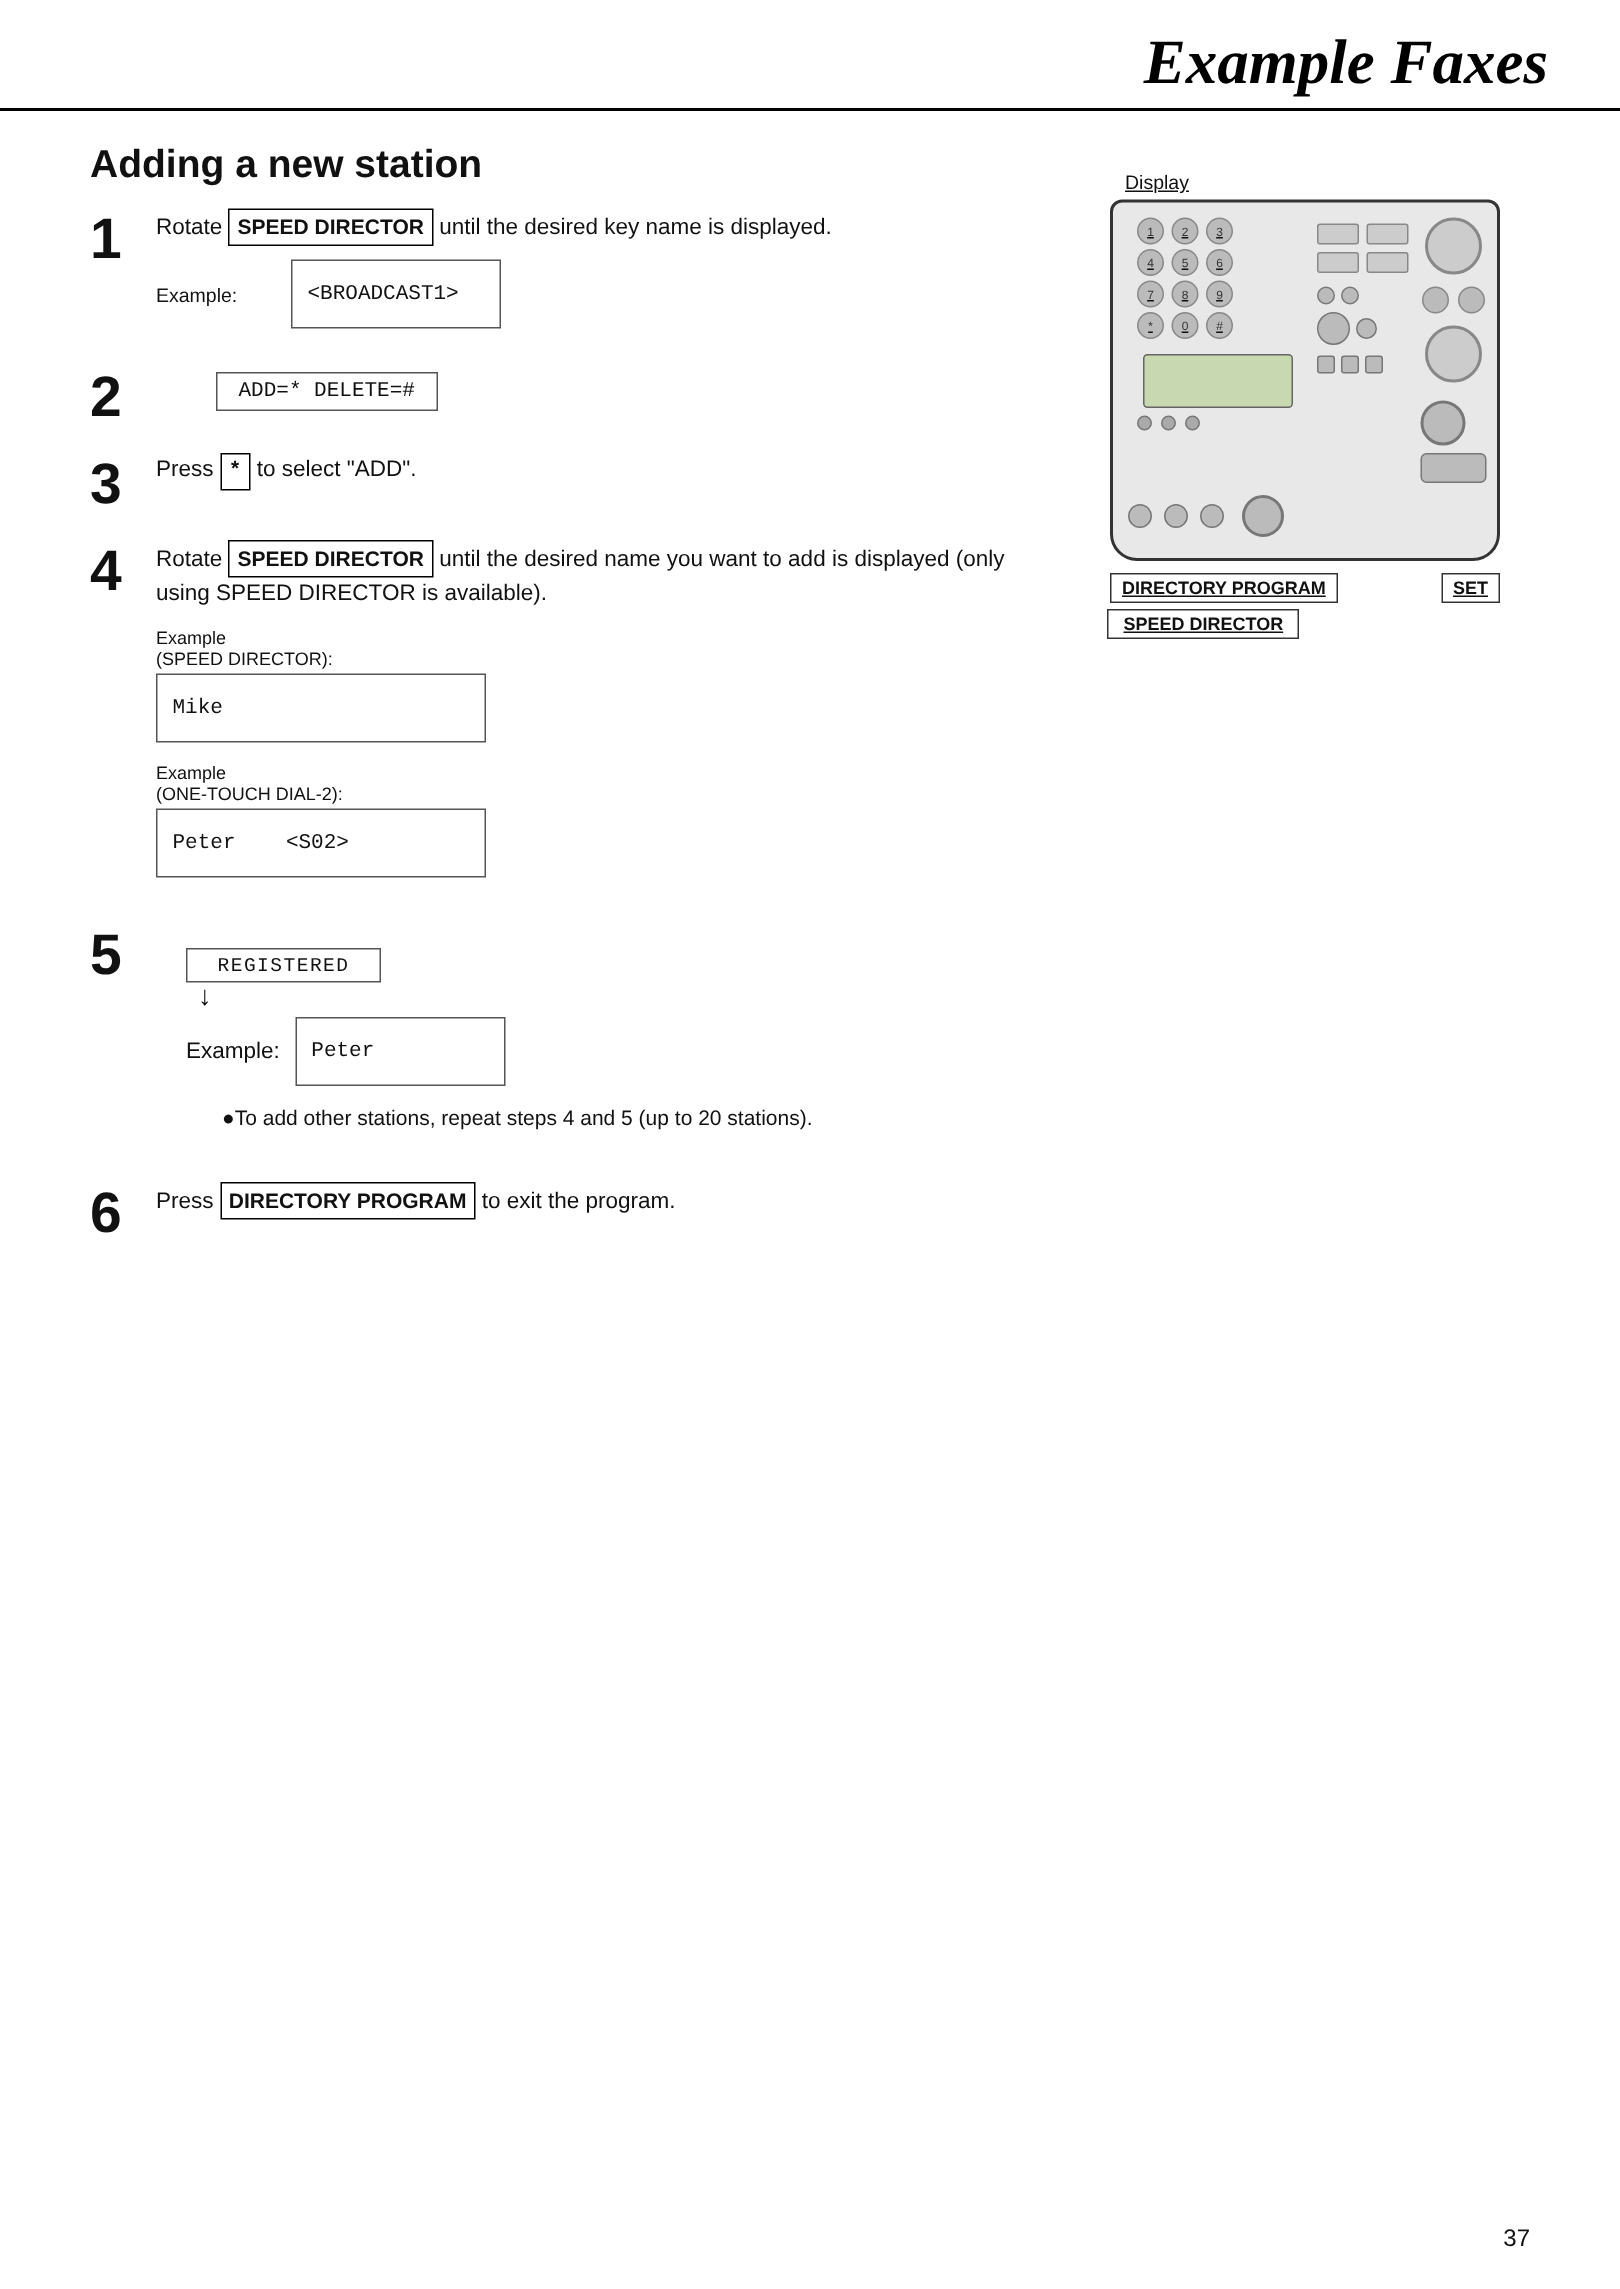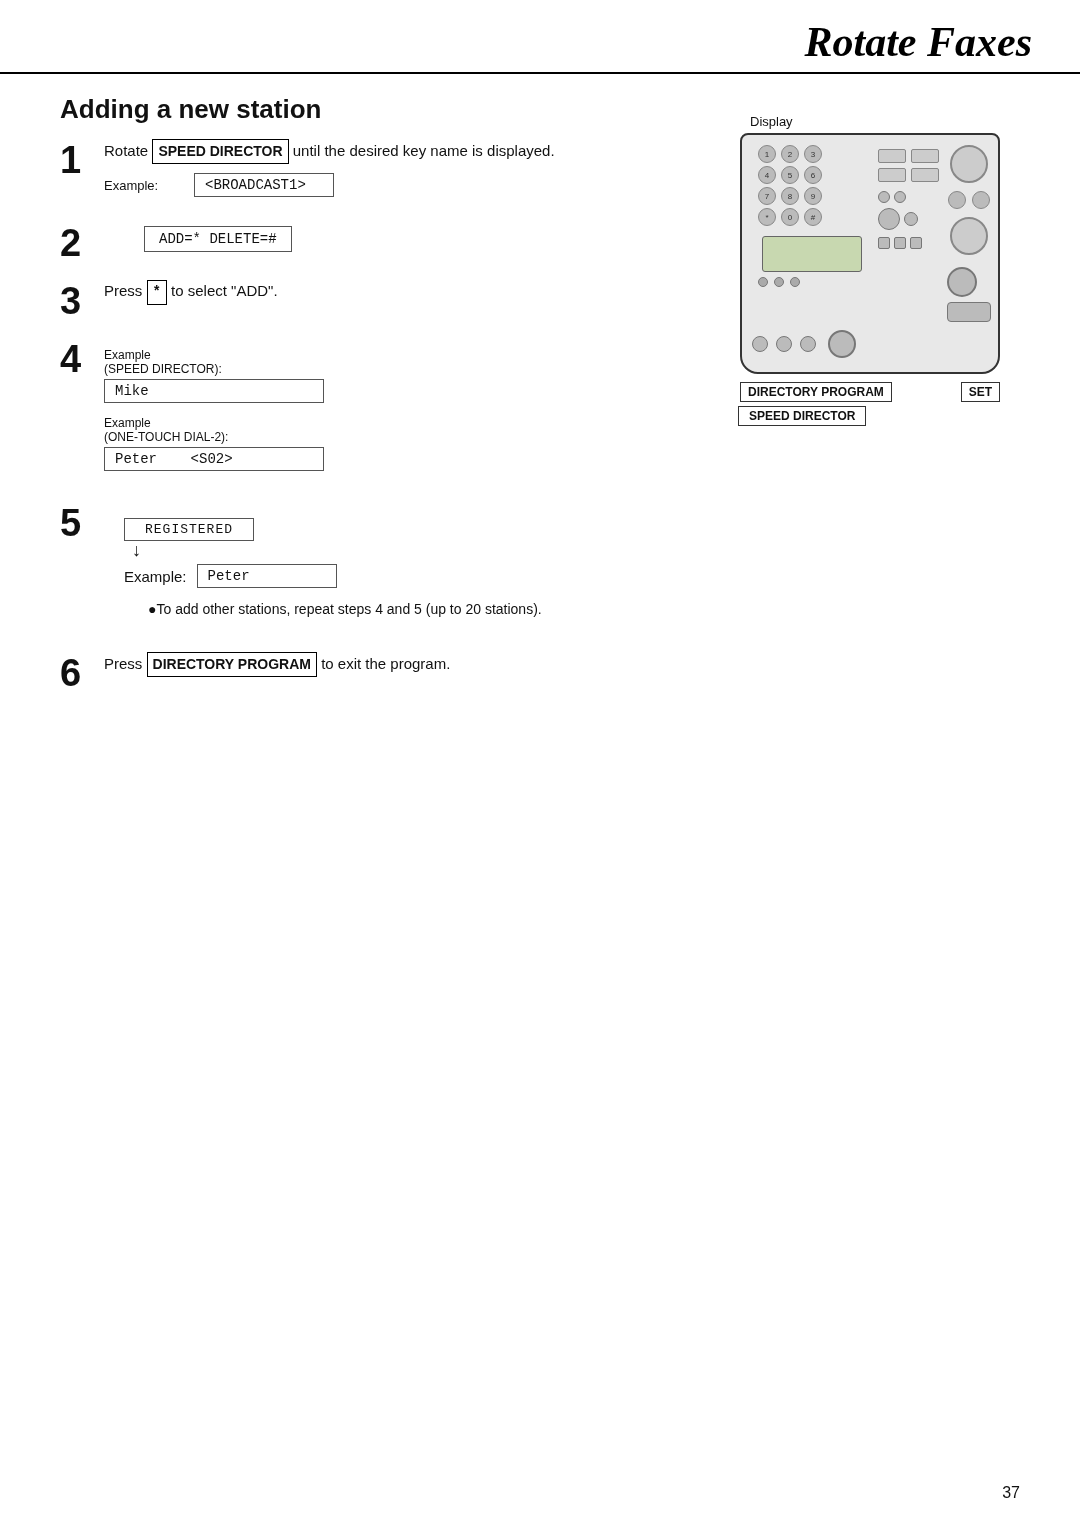--- a/index.html
+++ b/index.html
@@ -37,20 +37,21 @@
     }
 
     .left-col {
       flex: 1;
       padding-right: 30px;
     }
 
     .right-col {
       width: 310px;
       padding-left: 10px;
+      text-decoration: underline;
     }
 
     
     .section-heading {
       font-size: 26px;
       font-weight: bold;
       margin-bottom: 14px;
     }
 
     
@@ -80,21 +81,21 @@
       border: 1.5px solid #000;
       padding: 1px 5px;
       font-weight: bold;
       font-size: 14px;
       background: #fff;
     }
 
     
     .display-box {
       border: 1.5px solid #555;
-      padding: 3px 10px;
+      padding: 14px 10px;
       display: inline-block;
       font-family: 'Courier New', monospace;
       font-size: 14px;
       min-width: 140px;
       background: #fff;
       margin: 3px 0;
     }
     .display-box-wide {
       min-width: 220px;
     }
@@ -301,21 +302,21 @@
     }
 
     .star-key {
       font-family: 'Courier New', monospace;
     }
   </style>
 </head>
 <body>
 
 <div class="page-header">
-  <span class="page-title">Rotate Faxes</span>
+  <span class="page-title">Example Faxes</span>
 </div>
 
 <div class="content">
 
   <div class="left-col">
 
     <div class="section-heading">Adding a new station</div>
 
     <div class="step">
       <div class="step-number">1</div>
@@ -348,20 +349,25 @@
           <span>Press</span>
           <span class="key-box star-key"> * </span>
           <span>to select "ADD".</span>
         </div>
       </div>
     </div>
 
     <div class="step">
       <div class="step-number">4</div>
       <div class="step-content">
+        <div class="step-text">
+          <span>Rotate</span>
+          <span class="key-box"> <span>SPEED DIRECTOR</span> </span>
+          <span> until the desired name you want to add is displayed (only using SPEED DIRECTOR is available).</span>
+        </div>
 
         <div class="example4">
           <div class="example4-row">
             <div class="example4-label">
               <span class="example-desc">Example</span><br>
               <span class="example-desc">(SPEED DIRECTOR):</span>
             </div>
             <span class="display-box display-box-wide">Mike</span>
           </div>
 

